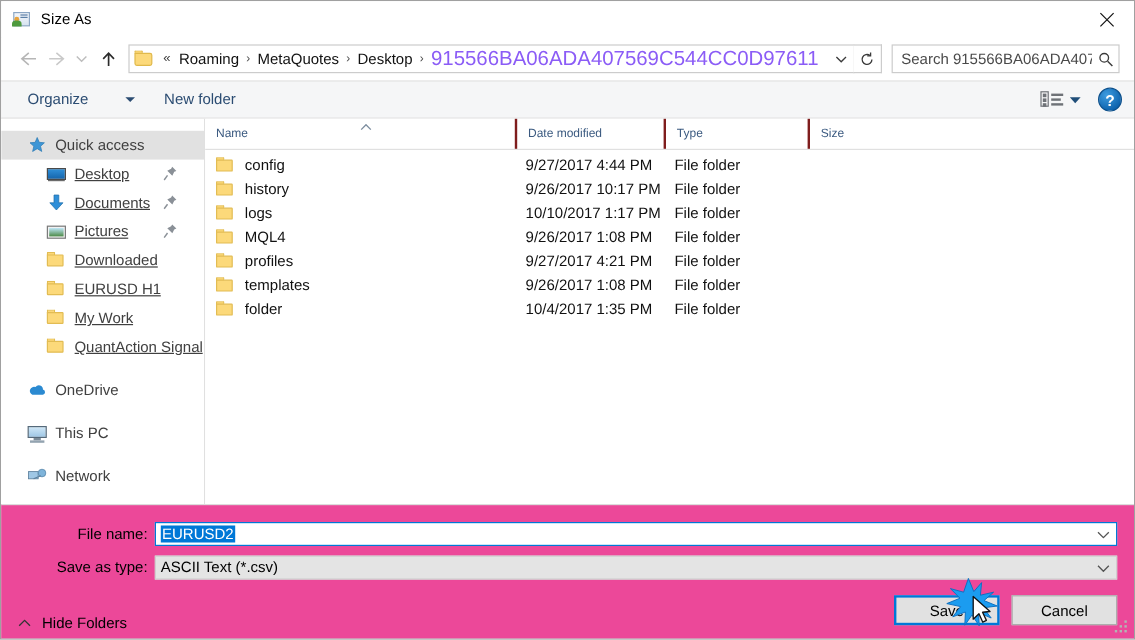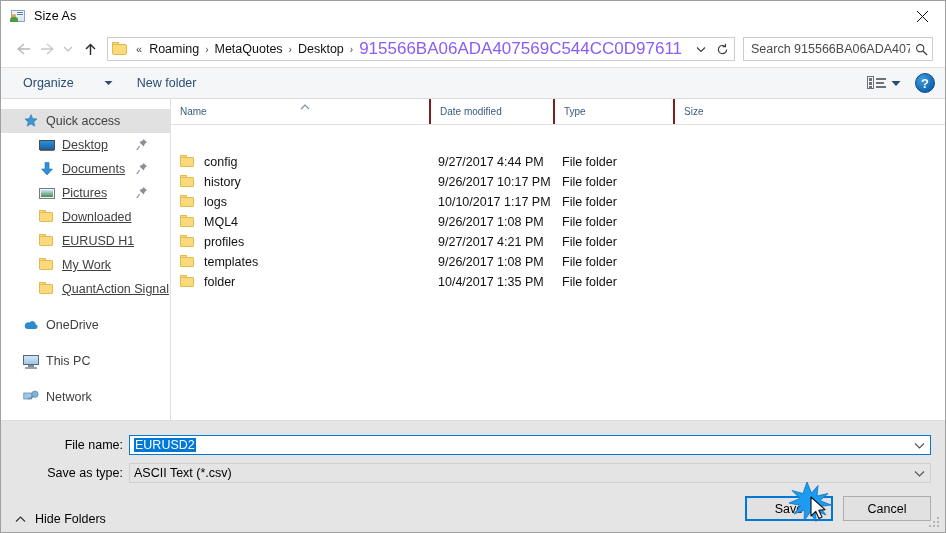--- a/index.html
+++ b/index.html
@@ -398,21 +398,20 @@
   .col-size { width: 80px; }
   .sort-caret {
     position: absolute;
     left: 128px;
     top: -4px;
   }
   .rows {
     flex: 1 1 auto;
     overflow: hidden;
     padding-top: 3px;
-    margin-top: 24px;
   }
   .row {
     height: 20px;
     display: flex;
     align-items: center;
     font-size: 12.5px;
     color: #111111;
   }
   .cell-name {
     width: 258px;
@@ -440,21 +439,21 @@
   }
   .cell-size {
     width: 80px;
     padding-left: 9px;
     box-sizing: border-box;
     white-space: nowrap;
   }
 
   
   .footer {
-    background: #e5e5e5;
+    background: #ec4899;
     border-top: 1px solid #dcdcdc;
     height: 112px;
     min-height: 112px;
     box-sizing: border-box;
     position: relative;
   }
   .field-row {
     display: flex;
     align-items: center;
     height: 22px;

